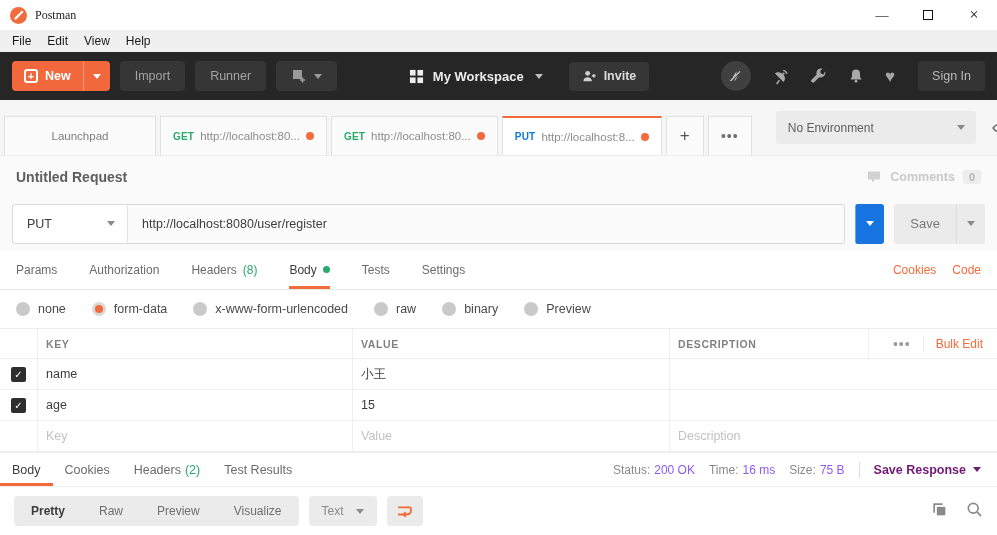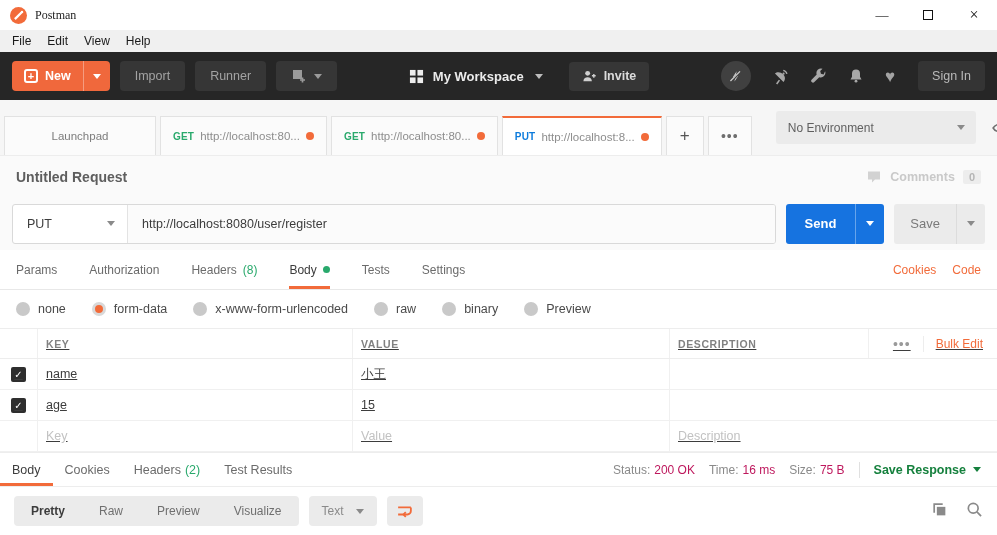--- a/index.html
+++ b/index.html
@@ -83,42 +83,42 @@
   .greendot { width:7px; height:7px; border-radius:50%; background:#29a96c; }
   .reqtabs-links { margin-left:auto; display:flex; align-items:center; gap:16px; color:#f26b3a; font-size:12px; }
 
   
   .radio-row { height:38px; background:#fff; display:flex; align-items:center; padding:0 16px; gap:26px; flex:0 0 auto; }
   .radio-opt { display:flex; align-items:center; gap:8px; font-size:12.5px; color:#4a4a4a; }
   .radio { width:14px; height:14px; border-radius:50%; background:#c9c9c9; }
   .radio.sel { background:#f26b3a; border:3px solid #d9d9d9; }
 
   
-  .kv-table { flex:0 0 auto;text-decoration:underline; }
+  .kv-table { flex:0 0 auto; }
   .tr { display:grid; grid-template-columns:38px 315px 317px 1fr; height:31px; border-bottom:1px solid #f0f0f0; }
   .tr.thead { grid-template-columns:38px 315px 317px 1fr 128px; border-top:1px solid #ededed; border-bottom:1px solid #ededed; }
   .td { display:flex; align-items:center; padding:0 8px; border-right:1px solid #f0f0f0; font-size:12.5px; color:#3c3c3c; overflow:hidden; white-space:nowrap; }
   .td.last { border-right:none; }
   .td.sel-col { justify-content:center; padding:0; }
   .th { font-size:10.5px; font-weight:bold; letter-spacing:.6px; color:#818181; }
   .td.actions { justify-content:flex-end; gap:12px; border-right:none; padding-right:14px; }
   .ellipsis-btn { color:#9a9a9a; font-size:14px; letter-spacing:1px; }
   .bulk-edit { color:#f26b3a; font-size:12px; border-left:1px solid #ededed; padding-left:12px; height:16px; display:flex; align-items:center; }
   .checkbox { width:15px; height:15px; background:#2e2e2e; border-radius:2px; color:#fff; font-size:10px; display:flex; align-items:center; justify-content:center; }
   .ph { color:#c2c2c2; }
 
   
   .resp-meta { height:35px; border-top:1px solid #ededed; border-bottom:1px solid #ededed; background:#fff; display:flex; align-items:stretch; padding:0 16px 0 0; flex:0 0 auto; }
   .resptab { display:flex; align-items:center; padding:0 12px; font-size:12.5px; color:#6b6b6b; border-bottom:3px solid transparent; padding-top:3px; }
   .resptab.active { color:#3c3c3c; border-bottom-color:#f26b3a; }
   .resptab .count { color:#29a96c; margin-left:4px; }
   .resp-status { margin-left:auto; display:flex; align-items:center; gap:14px; font-size:12px; color:#8a8a8a; }
-  .stat-val { color:#be185d; margin-left:4px; }
+  .stat-val { color:#8b5cf6; margin-left:4px; }
   .vdiv { width:1px; height:16px; background:#e0e0e0; }
-  .save-resp { color:#15803d; font-weight:bold; font-size:12.5px; display:flex; align-items:center; gap:7px; }
+  .save-resp { color:#701a75; font-weight:bold; font-size:12.5px; display:flex; align-items:center; gap:7px; }
 
   
   .resp-toolbar { flex:1; background:#fff; display:flex; align-items:center; padding:0 14px; }
   .segmented { background:#ebebeb; border-radius:4px; height:30px; display:flex; align-items:center; }
   .seg-item { padding:0 17px; font-size:12px; color:#6f6f6f; height:36px; display:flex; align-items:center; }
   .seg-item.active { color:#3c3c3c; font-weight:bold; }
   .fmt-select { margin-left:10px; background:#ebebeb; border-radius:4px; height:30px; display:flex; align-items:center; gap:12px; padding:0 13px; color:#8a8a8a; font-size:12px; }
   .wrap-btn { margin-left:10px; background:#ebebeb; border-radius:4px; width:36px; height:30px; display:flex; align-items:center; justify-content:center; }
   .resp-right { margin-left:auto; display:flex; align-items:center; gap:18px; }
 </style>
@@ -275,21 +275,20 @@
 
   <div class="builder-row">
     <div class="url-group">
       <div class="method-select">
         <span>PUT</span>
         <span class="caret"></span>
       </div>
       <div class="url-input">http://localhost:8080/user/register</div>
     </div>
     <div class="btn-send">
-      <span class="main">Send</span>
       <span class="caret-part">
           <span class="caret"></span>
         </span>
     </div>
     <div class="btn-save">
       <span class="main">Save</span>
       <span class="caret-part">
           <span class="caret"></span>
         </span>
     </div>

